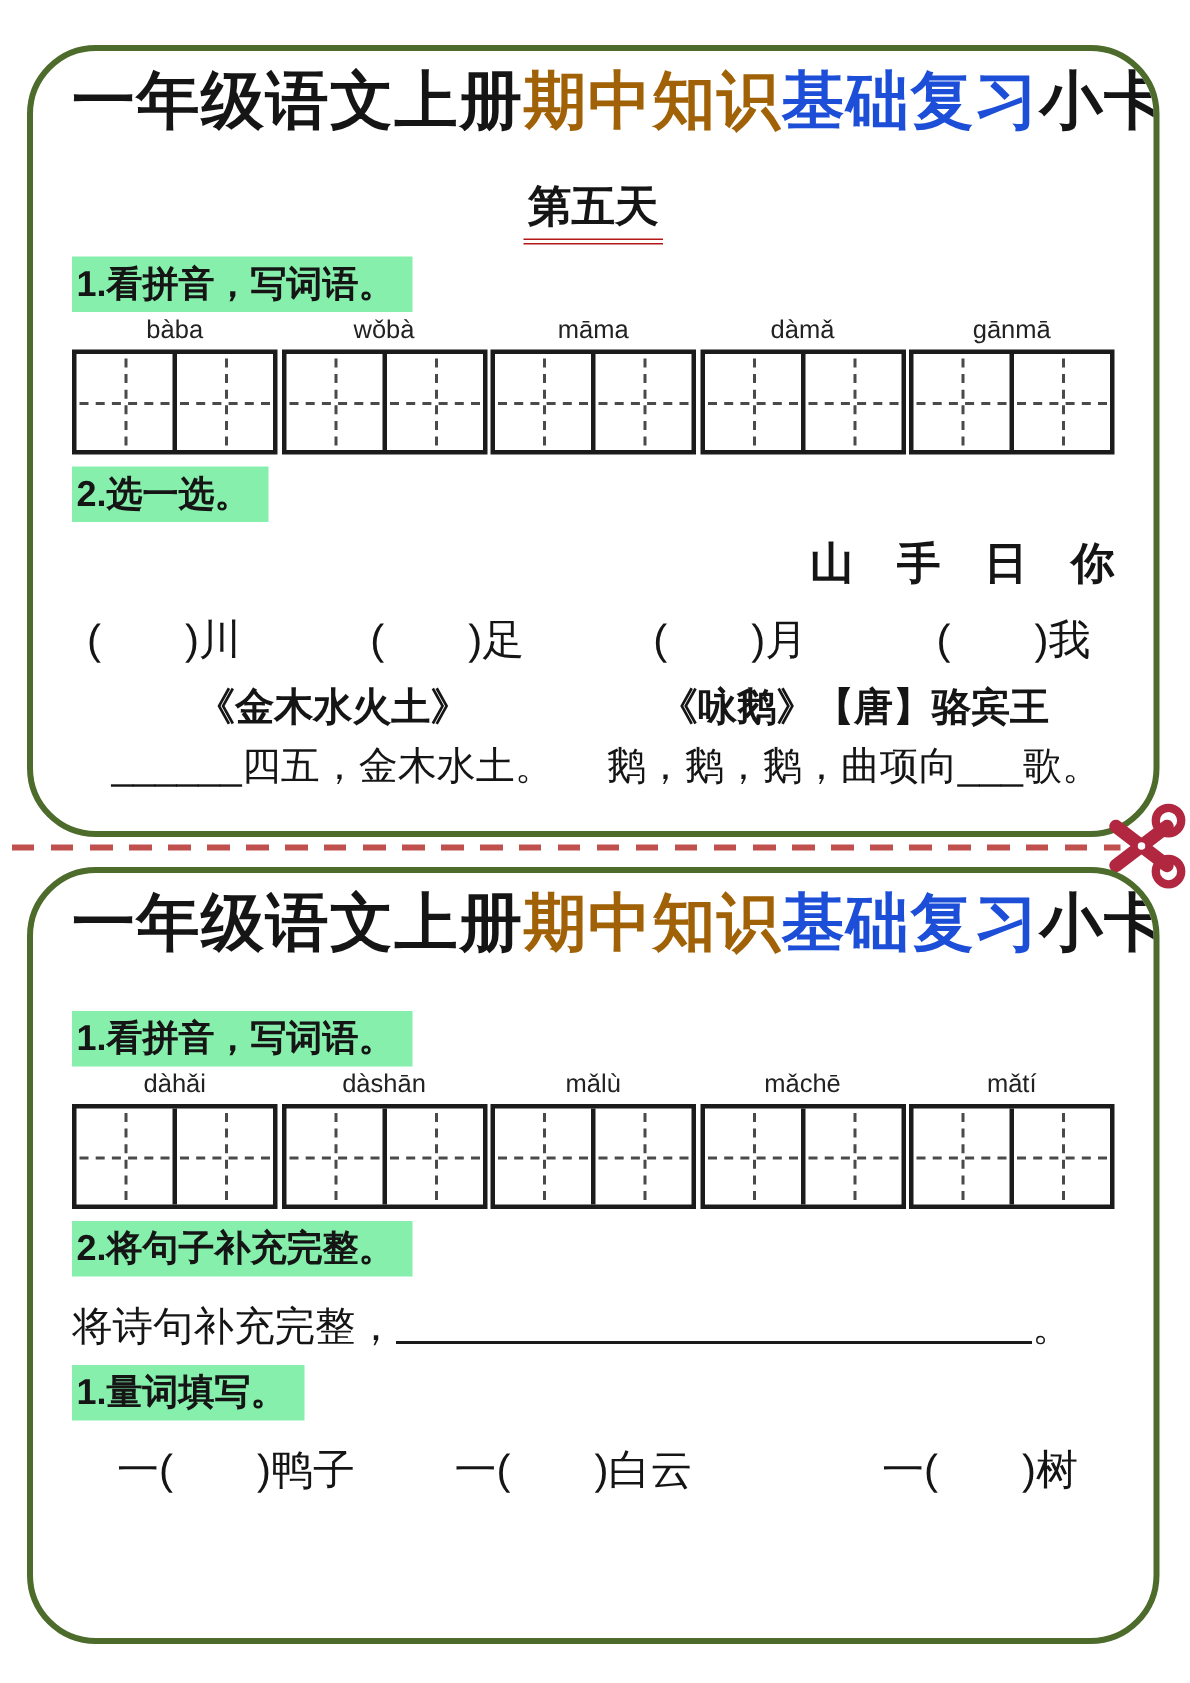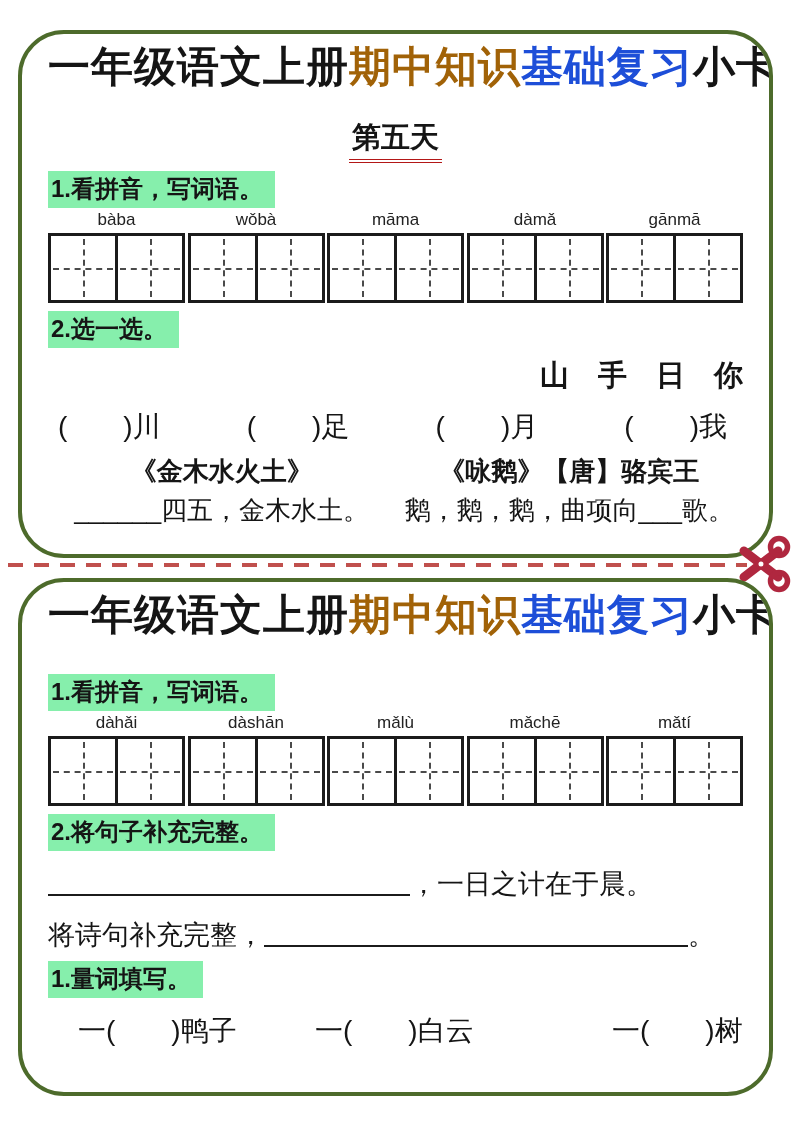--- a/index.html
+++ b/index.html
@@ -51,21 +51,21 @@
   .cutline{position:absolute;top:563px;left:8px;right:46px;height:4px;
            background:repeating-linear-gradient(90deg,#c0504d 0 15px,transparent 15px 26px);}
   .scissors{position:absolute;top:535px;right:2px;width:54px;height:58px;}
 
   
   .sent{font-size:27px;margin-top:15px;white-space:nowrap;}
   .blank{display:inline-block;border-bottom:2px solid #1b1b1b;height:24px;
          vertical-align:-3px;}
   .blank-a{width:362px;}
   .blank-b{width:424px;}
-  .mrow{display:flex;font-size:28px;margin-top:14px;white-space:nowrap;gap:12px;}
+  .mrow{display:flex;font-size:28px;margin-top:14px;white-space:nowrap;}
   .mrow .mi:nth-child(1){width:255px;padding-left:30px;box-sizing:border-box;}
   .mrow .mi:nth-child(2){width:250px;}
   .mrow .mi:nth-child(3){flex:1;padding-left:35px;box-sizing:border-box;}
 </style>
 </head>
 <body>
 
 <div class="page">
 
   <section class="card card1">
@@ -223,21 +223,20 @@
         <div class="tzg">
             <div class="cell"></div>
             <div class="cell"></div>
           </div>
       </div>
     </div>
 
     <div>
       <span class="sec-label">2.将句子补充完整。</span>
     </div>
-    <div class="sent"><span class="blank blank-a"></span><span>，一日之计在于晨。</span></div>
     <div class="sent"><span>将诗句补充完整，</span><span class="blank blank-b"></span><span>。</span></div>
 
     <div>
       <span class="sec-label">1.量词填写。</span>
     </div>
     <div class="mrow">
       <span class="mi">一(　　)鸭子</span>
       <span class="mi">一(　　)白云</span>
       <span class="mi">一(　　)树</span>
     </div>

